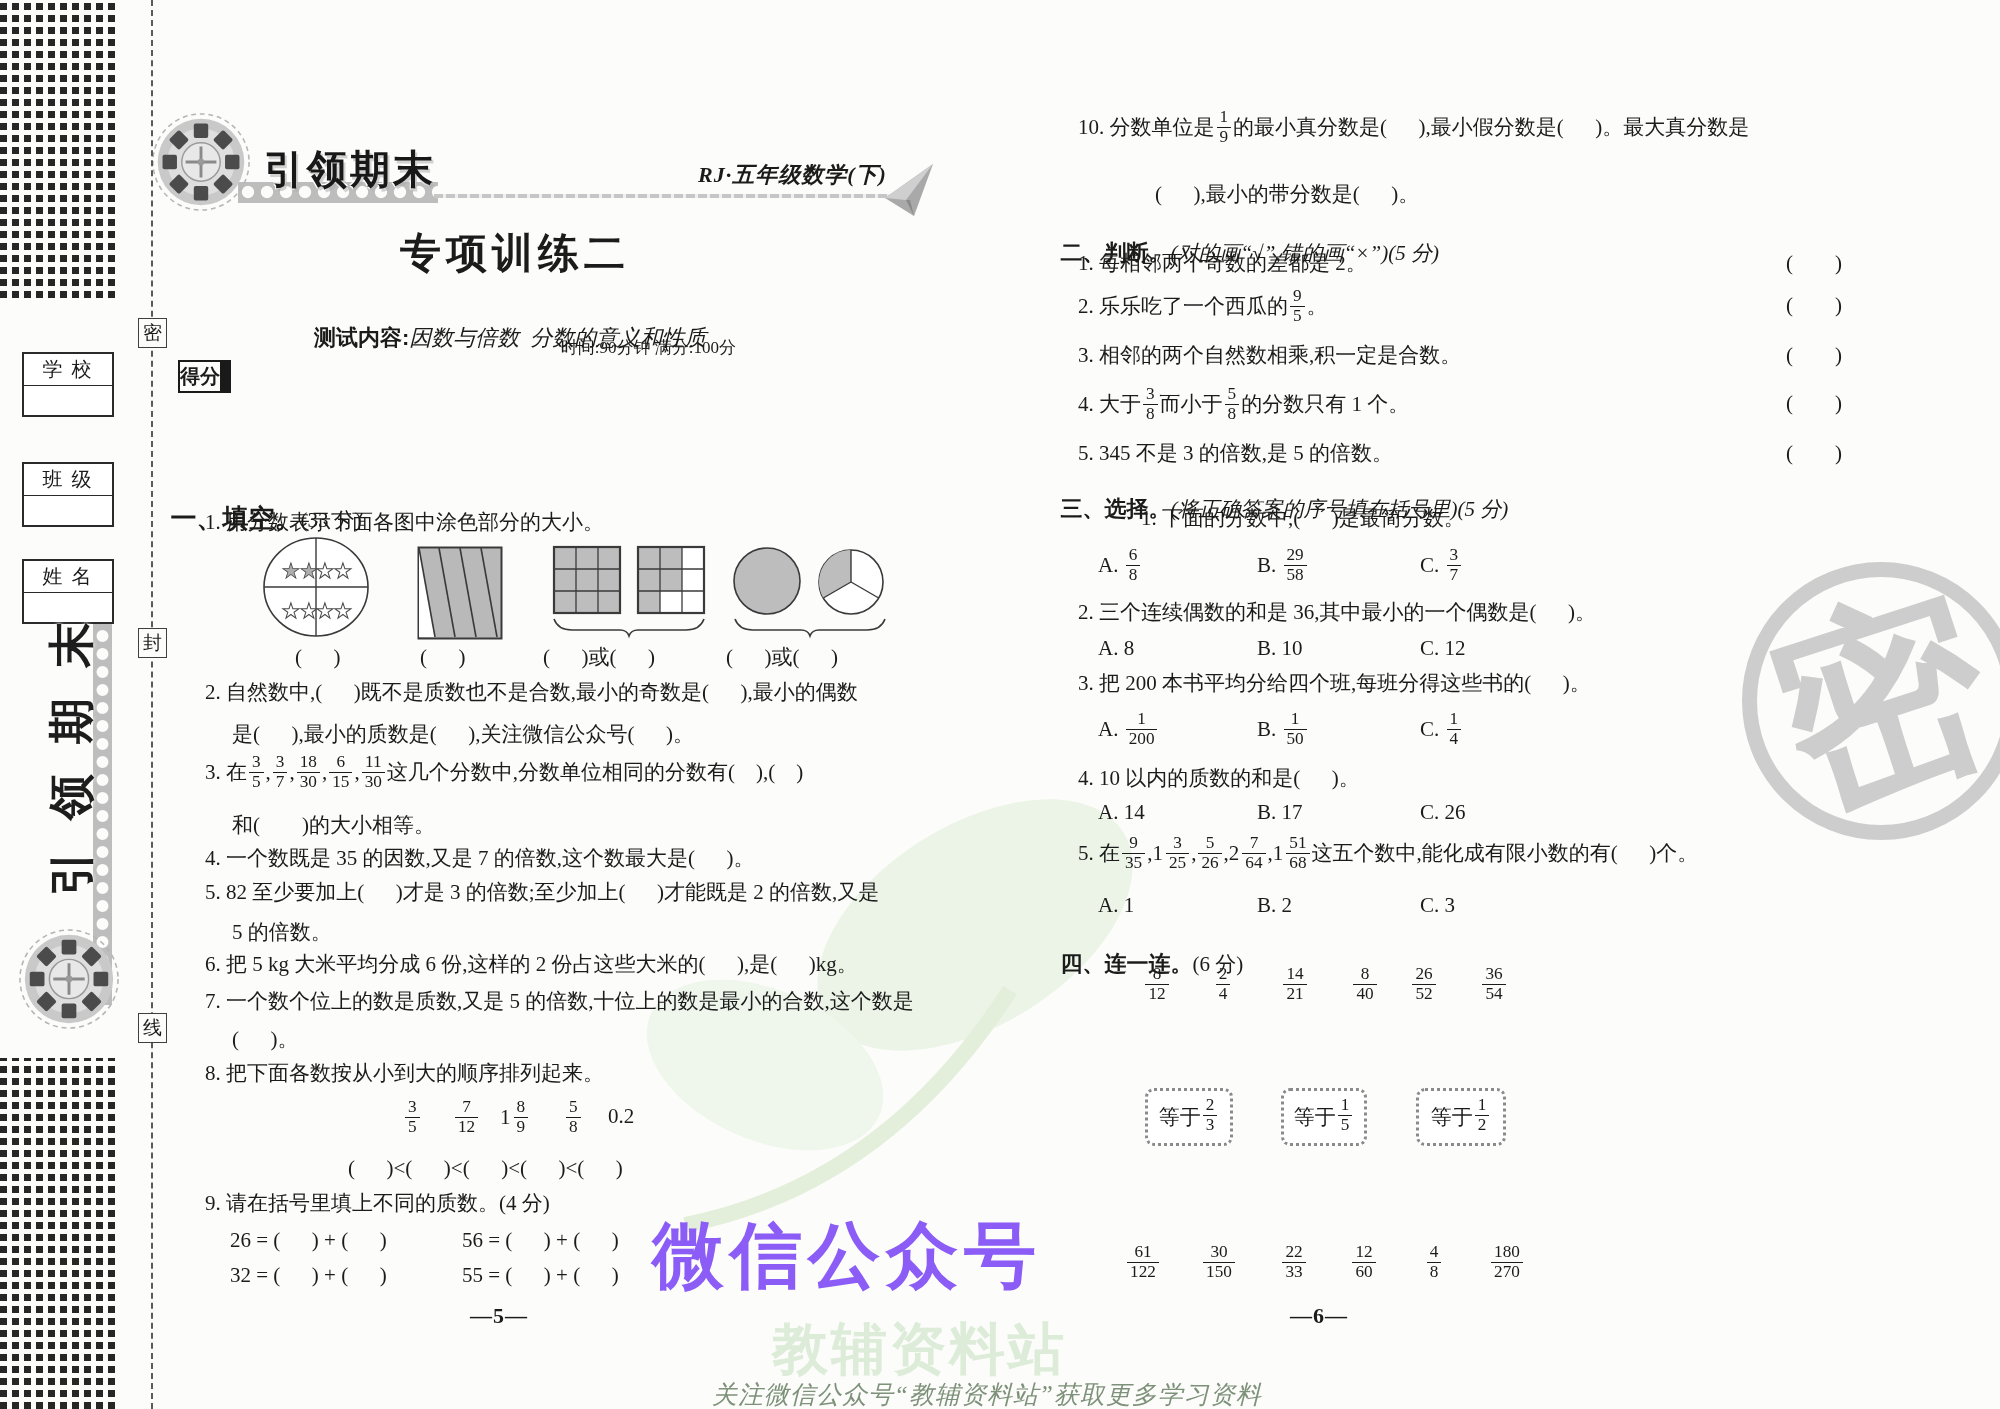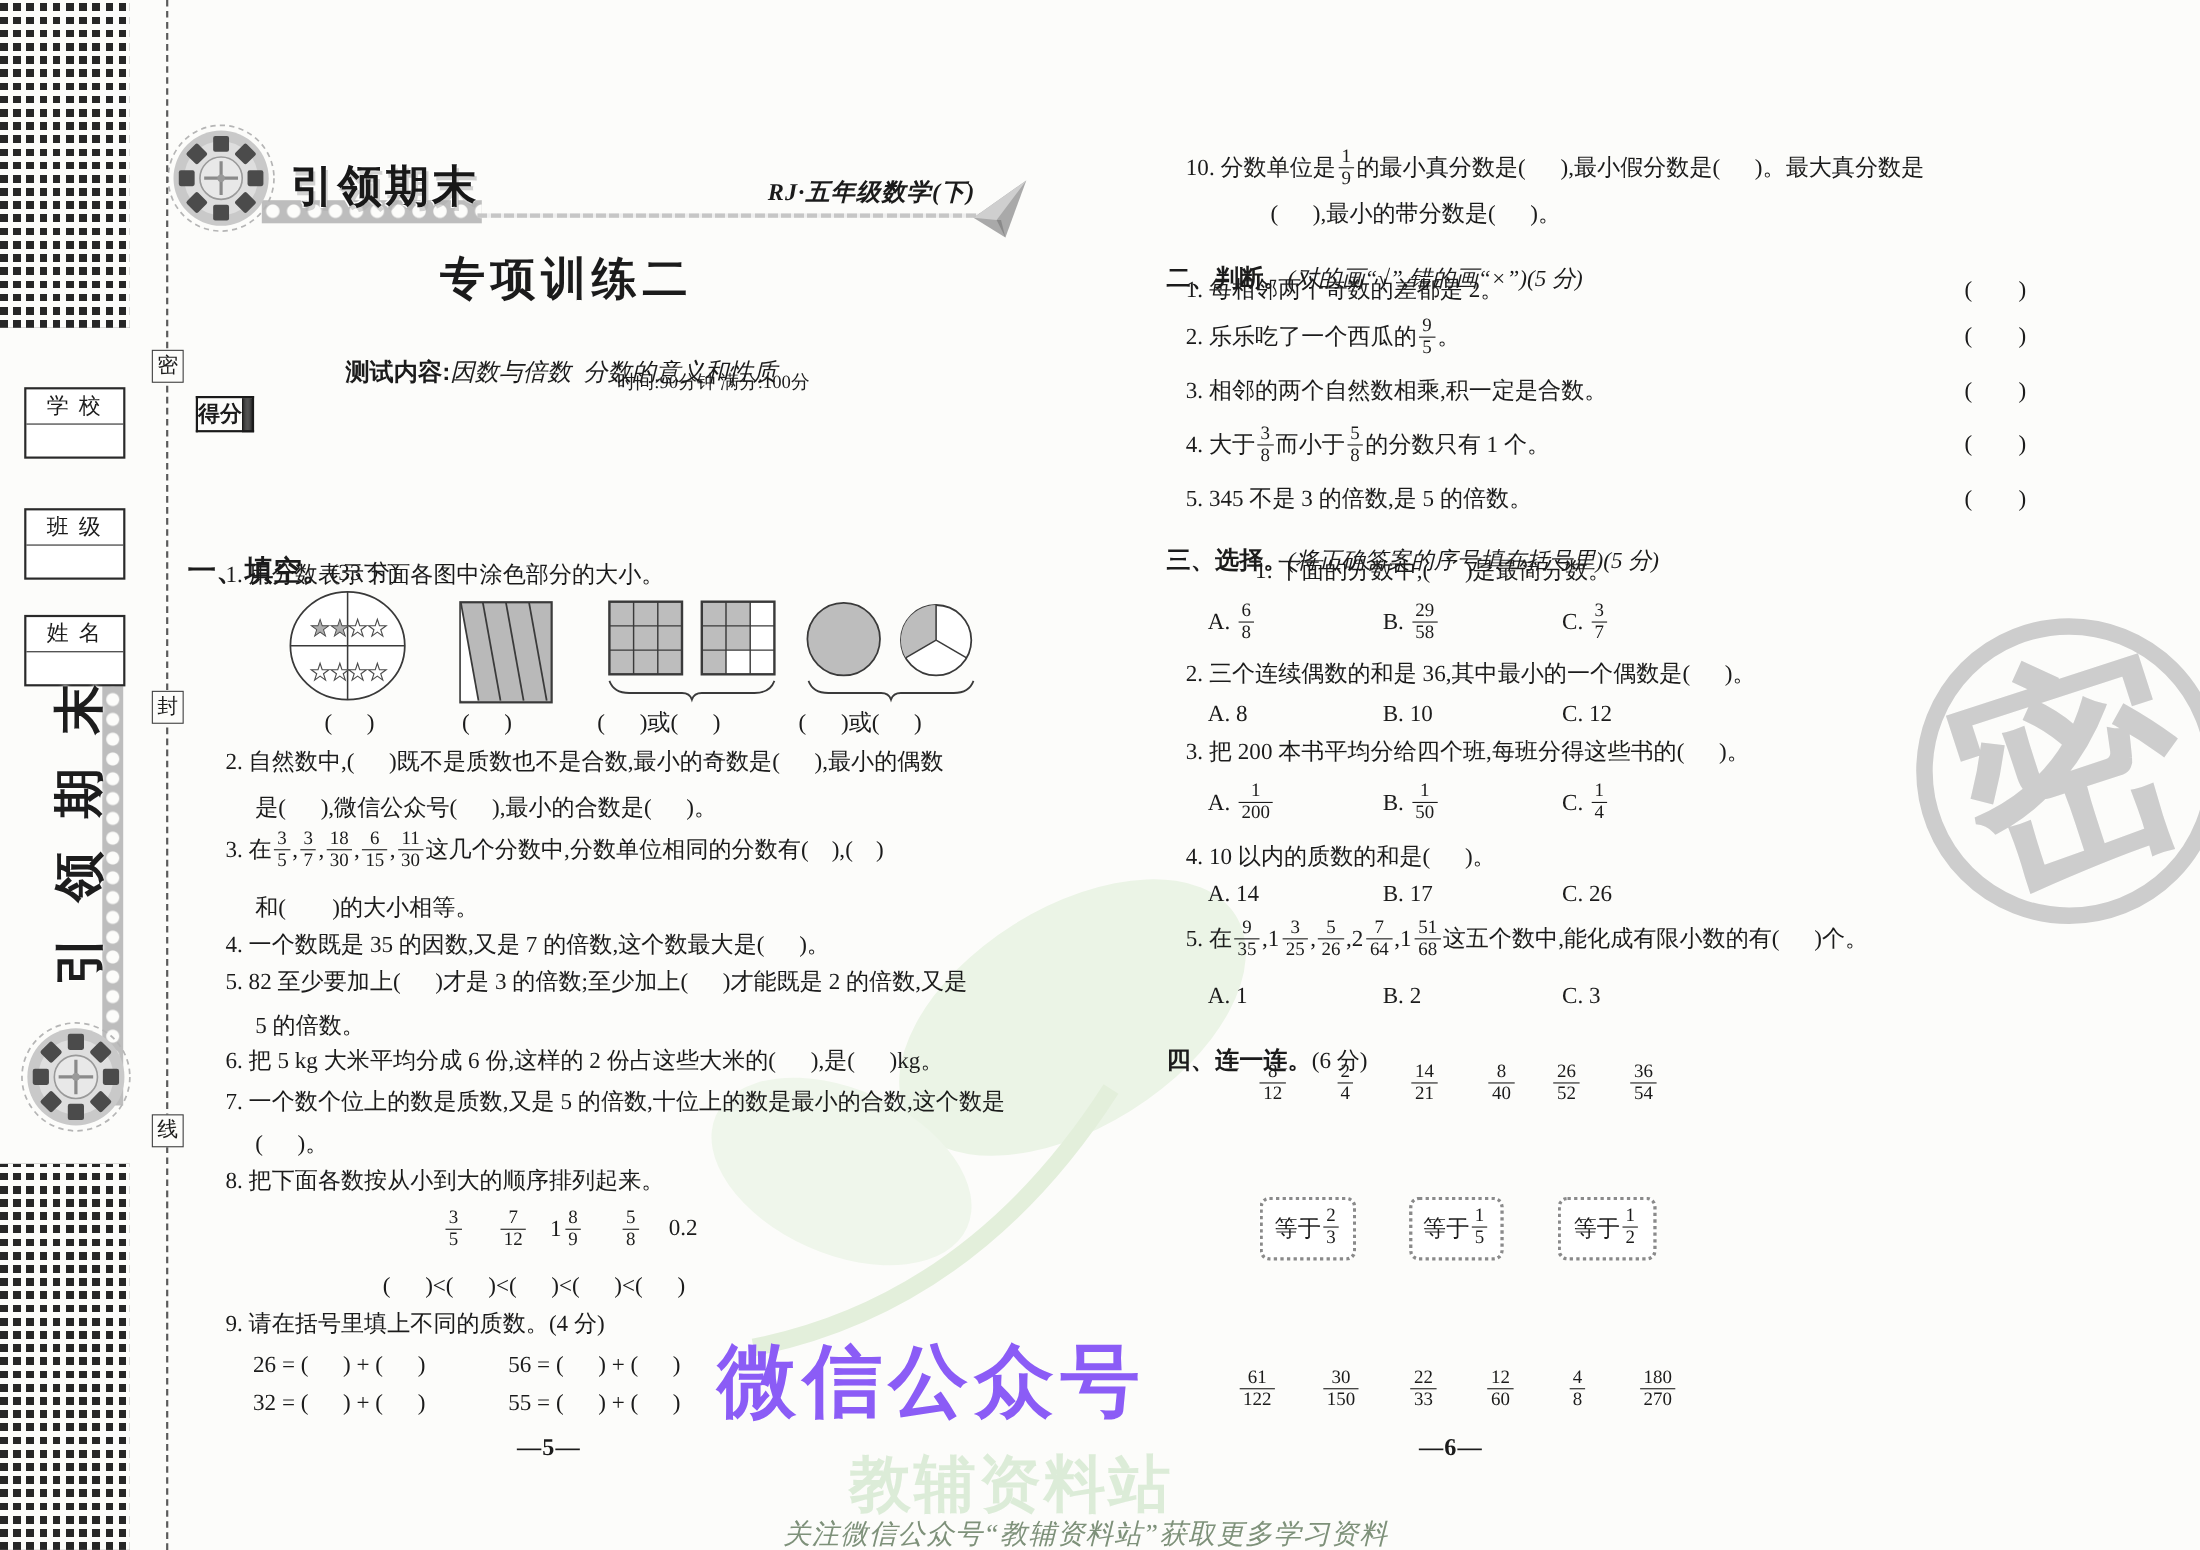--- a/index.html
+++ b/index.html
@@ -218,21 +218,21 @@
   </g>
   <path d="M4,74 Q8,85 22,85 L70,85 Q77,85 79,91 Q81,85 88,85 L136,85 Q150,85 154,74" fill="none" stroke="#3a3a3a" stroke-width="1.6"></path>
 </svg>
 
 <div class="line" style="left:295px;top:644px">(      )</div>
 <div class="line" style="left:420px;top:644px">(      )</div>
 <div class="line" style="left:543px;top:644px">(      )或(      )</div>
 <div class="line" style="left:726px;top:644px">(      )或(      )</div>
 
 <div class="line" style="left:205px;top:679px">2. 自然数中,(      )既不是质数也不是合数,最小的奇数是(      ),最小的偶数</div>
-<div class="line" style="left:232px;top:721px">是(      ),微信公众号(      ),最小的合数是(      )。</div>
+<div class="line" style="left:232px;top:721px">是(      ),最小的质数是(      ),关注微信公众号(      )。</div>
 <div class="line fl" style="left:205px;top:749px">3. 在<span class="frac"><span class="num">3</span><span class="den">5</span></span>,<span class="frac"><span class="num">3</span><span class="den">7</span></span>,<span class="frac"><span class="num">18</span><span class="den">30</span></span>,<span class="frac"><span class="num">6</span><span class="den">15</span></span>,<span class="frac"><span class="num">11</span><span class="den">30</span></span>这几个分数中,分数单位相同的分数有(    ),(    )</div>
 <div class="line" style="left:232px;top:812px">和(        )的大小相等。</div>
 <div class="line" style="left:205px;top:845px">4. 一个数既是 35 的因数,又是 7 的倍数,这个数最大是(      )。</div>
 <div class="line" style="left:205px;top:879px">5. 82 至少要加上(      )才是 3 的倍数;至少加上(      )才能既是 2 的倍数,又是</div>
 <div class="line" style="left:232px;top:919px">5 的倍数。</div>
 <div class="line" style="left:205px;top:951px">6. 把 5 kg 大米平均分成 6 份,这样的 2 份占这些大米的(      ),是(      )kg。</div>
 <div class="line" style="left:205px;top:988px">7. 一个数个位上的数是质数,又是 5 的倍数,十位上的数是最小的合数,这个数是</div>
 <div class="line" style="left:232px;top:1026px">(      )。</div>
 <div class="line" style="left:205px;top:1060px">8. 把下面各数按从小到大的顺序排列起来。</div>
 <div class="line fl" style="left:403px;top:1094px"><span class="frac"><span class="num">3</span><span class="den">5</span></span></div>
@@ -241,21 +241,21 @@
 <div class="line fl" style="left:564px;top:1094px"><span class="frac"><span class="num">5</span><span class="den">8</span></span></div>
 <div class="line" style="left:608px;top:1103px">0.2</div>
 <div class="line" style="left:348px;top:1155px">(      )&lt;(      )&lt;(      )&lt;(      )&lt;(      )</div>
 <div class="line" style="left:205px;top:1190px">9. 请在括号里填上不同的质数。(4 分)</div>
 <div class="line" style="left:230px;top:1227px">26 = (      ) + (      )</div>
 <div class="line" style="left:462px;top:1227px">56 = (      ) + (      )</div>
 <div class="line" style="left:230px;top:1262px">32 = (      ) + (      )</div>
 <div class="line" style="left:462px;top:1262px">55 = (      ) + (      )</div>
 <div class="pgno" style="left:470px;top:1303px">—5—</div>
 
-<div class="line fl" style="left:1078px;top:129px">10. 分数单位是<span class="frac"><span class="num">1</span><span class="den">9</span></span>的最小真分数是(      ),最小假分数是(      )。最大真分数是</div>
+<div class="line fl" style="left:1078px;top:104px">10. 分数单位是<span class="frac"><span class="num">1</span><span class="den">9</span></span>的最小真分数是(      ),最小假分数是(      )。最大真分数是</div>
 <div class="line" style="left:1155px;top:181px">(      ),最小的带分数是(      )。</div>
 
 <div class="line" style="left:1050px;top:214px">
   <span class="hbold" style="font-size:22px">二、判断。</span><span style="font-style:italic">(对的画“√”,错的画“×”)(5 分)</span>
 </div>
 <div class="line" style="left:1078px;top:250px">1. 每相邻两个奇数的差都是 2。</div>
 <div class="line" style="left:1786px;top:250px">(        )</div>
 <div class="line fl" style="left:1078px;top:283px">2. 乐乐吃了一个西瓜的<span class="frac"><span class="num">9</span><span class="den">5</span></span>。</div>
 <div class="line" style="left:1786px;top:292px">(        )</div>
 <div class="line" style="left:1078px;top:342px">3. 相邻的两个自然数相乘,积一定是合数。</div>

